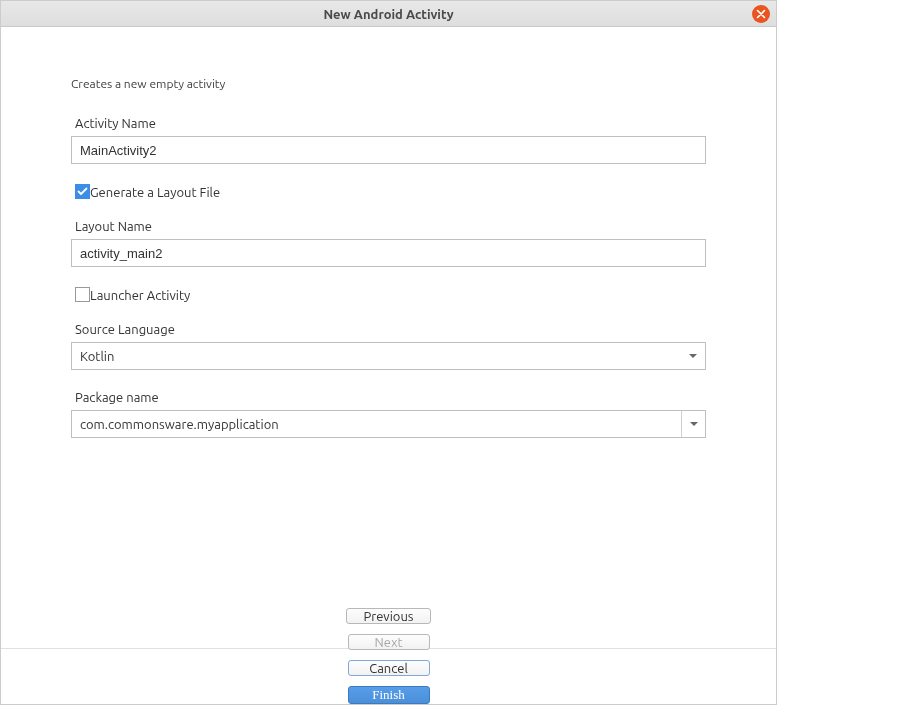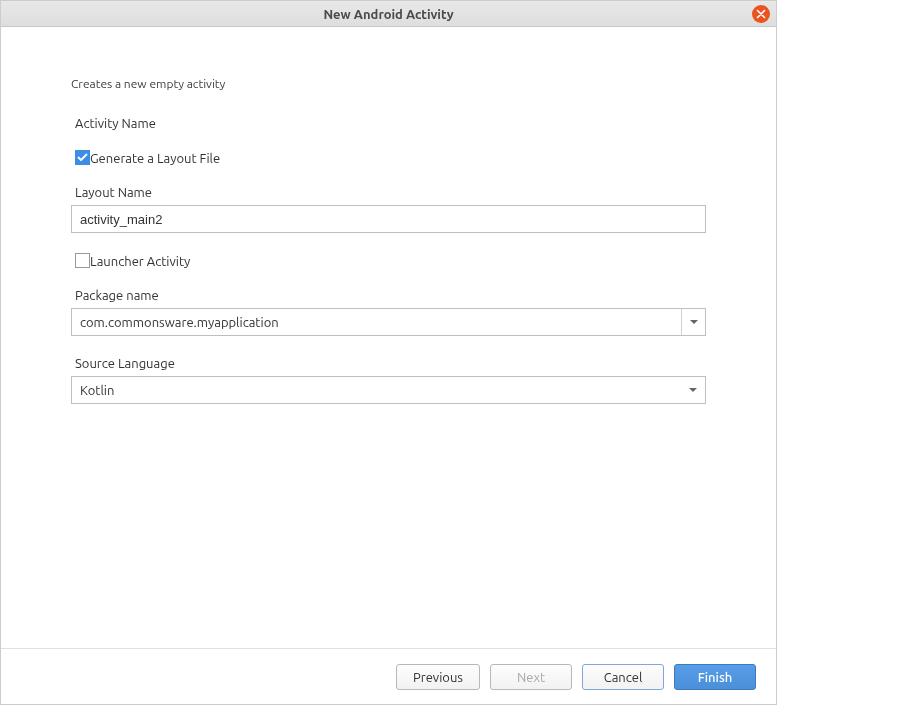--- a/index.html
+++ b/index.html
@@ -162,20 +162,21 @@
     }
     .footer {
       height: 56px;
       background: #fff;
       border-top: 1px solid #e0e0e0;
       display: flex;
       align-items: center;
       justify-content: flex-end;
       padding: 0 20px;
       gap: 10px;
+      flex-direction: column;
     }
     .btn {
       min-width: 82px;
       height: 26px;
       padding: 0 16px;
       font-size: 13px;
       border: 1px solid #b8b8b8;
       border-radius: 3px;
       background: linear-gradient(to bottom, #fdfdfd, #f2f2f2);
       color: #333;
@@ -186,20 +187,21 @@
     }
     .btn.disabled {
       color: #a8a8a8;
       cursor: default;
     }
     .btn.primary {
       background: linear-gradient(to bottom, #589de8, #4a8fd8);
       border-color: #3a7bc0;
       color: #fff;
       font-weight: 500;
+      font-family: Liberation Serif, serif;
     }
     .btn.outlined {
       border-color: #7fa8d8;
     }
   </style>
 </head>
 <body>
 
 <div class="window">
   <div class="titlebar">
@@ -209,20 +211,21 @@
         <path d="M1.5 1.5 L8.5 8.5 M8.5 1.5 L1.5 8.5" stroke="#fff" stroke-width="1.6" stroke-linecap="round"></path>
       </svg>
     </div>
   </div>
 
   <div class="content">
     <div class="subheading">Creates a new empty activity</div>
 
     <div class="field-group">
       <div class="field-label">Activity Name</div>
+      <input type="text" class="text-input" value="MainActivity2" style="">
     </div>
 
     <div class="checkbox-row">
       <div class="checkbox checked">
         <svg viewBox="0 0 11 11">
           <path d="M1.5 5.5 L4 8 L9.5 2.5" stroke="#fff" stroke-width="1.8" fill="none" stroke-linecap="round" stroke-linejoin="round"></path>
         </svg>
       </div>
       <span class="checkbox-label">Generate a Layout File</span>
     </div>
@@ -230,46 +233,46 @@
     <div class="field-group">
       <div class="field-label">Layout Name</div>
       <input type="text" class="text-input" value="activity_main2" style="">
     </div>
 
     <div class="checkbox-row">
       <div class="checkbox">
         
       </div>
       <span class="checkbox-label">Launcher Activity</span>
+    </div>
+
+    <div class="field-group">
+      <div class="field-label">Source Language</div>
+      <div class="select-combo">
+        <div class="combo-value">Kotlin</div>
+        <div class="combo-arrow" style="border-left:none;">
+          <svg viewBox="0 0 8 5">
+            <path d="M0 0 L4 4 L8 0 Z" fill="#666"></path>
+          </svg>
+        </div>
+      </div>
     </div>
 
     <div class="field-group">
       <div class="field-label">Package name</div>
       <div class="combo">
         <div class="combo-value">com.commonsware.myapplication</div>
         <div class="combo-arrow">
           <svg viewBox="0 0 8 5">
             <path d="M0 0 L4 4 L8 0 Z" fill="#666"></path>
           </svg>
         </div>
       </div>
     </div>
 
-    <div class="field-group">
-      <div class="field-label">Source Language</div>
-      <div class="select-combo">
-        <div class="combo-value">Kotlin</div>
-        <div class="combo-arrow" style="border-left:none;">
-          <svg viewBox="0 0 8 5">
-            <path d="M0 0 L4 4 L8 0 Z" fill="#666"></path>
-          </svg>
-        </div>
-      </div>
-    </div>
-
   </div>
 
   <div class="footer">
     <div class="btn">Previous</div>
     <div class="btn disabled">Next</div>
     <div class="btn outlined">Cancel</div>
     <div class="btn primary">Finish</div>
   </div>
 </div>
 

